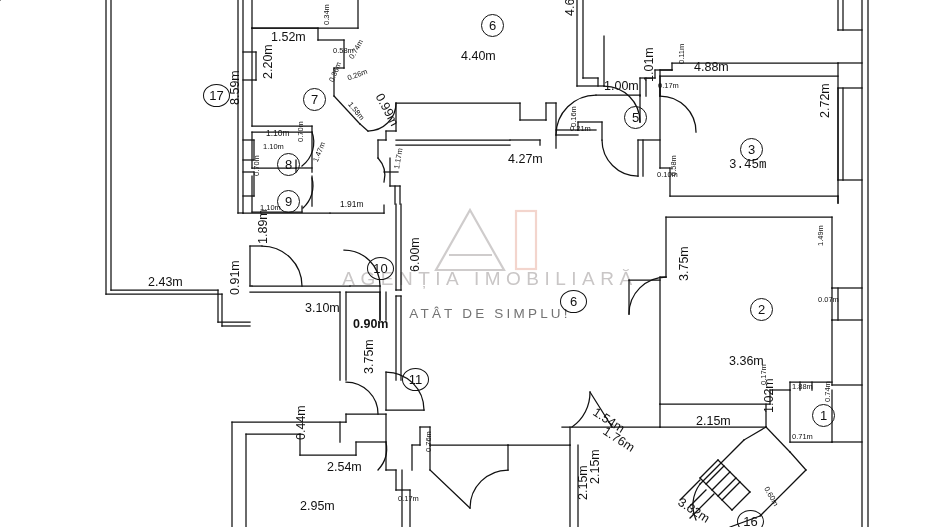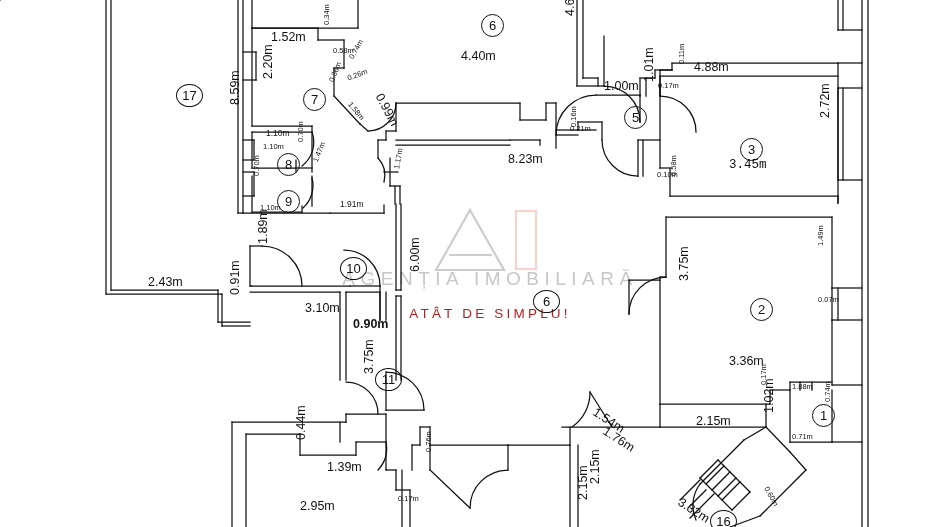--- a/index.html
+++ b/index.html
@@ -14,39 +14,39 @@
   
   .wm{position:absolute;pointer-events:none;user-select:none;}
   #wm-logo{left:432px;top:208px;width:110px;height:68px;}
   #wm-line1{
     left:330px;top:268px;width:320px;
     font-size:19px;letter-spacing:5.5px;color:#c9c6c6;
     text-align:center;white-space:nowrap;font-family:"Liberation Sans",sans-serif;
   }
   #wm-line2{
     left:330px;top:306px;width:320px;
-    font-size:13.5px;letter-spacing:3.2px;color:#b91c1c;
+    font-size:13.5px;letter-spacing:3.2px;color:#737373;
     text-align:center;white-space:nowrap;font-family:"Liberation Sans",sans-serif;
   }
   
   .dim,.roomnum{
     position:absolute;color:#111111;white-space:nowrap;
     font-family:"Liberation Sans",sans-serif;
     transform-origin:0 0;
   }
   .dim{font-size:12.5px;}
   .dim.sm{font-size:8.5px;}
   .dim.xs{font-size:7.5px;}
   .roomnum{
     font-size:13px;line-height:1;
     width:21px;height:21px;border:1.15px solid #111;border-radius:50%;
     display:flex;align-items:center;justify-content:center;
     background:transparent;
   }
-  .roomnum.wide{width:25px;height:21px;border-radius:50%;}
+  .roomnum.wide{width:25px;height:21px;border-radius:50%;margin-left:27px;}
 </style>
 </head>
 <body>
 
 <div id="plan-root">
 
   <svg class="wm" id="wm-logo" viewBox="0 0 110 68" xmlns="http://www.w3.org/2000/svg">
     <path d="M38 2 L72 62 L4 62 Z" fill="none" stroke="#cfcccc" stroke-width="2.2"></path>
     <line x1="17" y1="47" x2="60" y2="47" stroke="#cfcccc" stroke-width="2.2"></line>
     <rect x="84" y="3" width="20" height="58" fill="none" stroke="#f3d5cd" stroke-width="2.2"></rect>
@@ -344,38 +344,38 @@
       <div class="dim xs" style="left: 392px; top: 168px; transform: rotate(-80deg);">1.17m</div>
       <div class="dim" style="left: 461px; top: 49px;">4.40m</div>
       <div class="dim" style="left: 563px; top: 16px; transform: rotate(-90deg);">4.68m</div>
       <div class="dim" style="left: 694px; top: 60px;">4.88m</div>
       <div class="dim" style="left: 604px; top: 79px;">1.00m</div>
       <div class="dim" style="left: 642px; top: 82px; transform: rotate(-90deg);">1.01m</div>
       <div class="dim xs" style="left: 658px; top: 81px;">0.17m</div>
       <div class="dim xs" style="left: 677px; top: 64px; transform: rotate(-90deg);">0.11m</div>
       <div class="dim xs" style="left: 570px; top: 124px;">0.21m</div>
       <div class="dim xs" style="left: 569px; top: 127px; transform: rotate(-90deg);">0.16m</div>
-      <div class="dim" style="left: 508px; top: 152px;">8.23m</div>
+      <div class="dim" style="left: 508px; top: 152px;">4.27m</div>
       <div class="dim xs" style="left: 657px; top: 170px;">0.10m</div>
       <div class="dim xs" style="left: 669px; top: 176px; transform: rotate(-90deg);">0.58m</div>
       <div class="dim" style="left: 729px; top: 158px; font-family: Liberation Mono, monospace;">3.45m</div>
       <div class="dim" style="left: 818px; top: 118px; transform: rotate(-90deg);">2.72m</div>
       <div class="dim xs" style="left: 816px; top: 246px; transform: rotate(-90deg);">1.49m</div>
       <div class="dim xs" style="left: 818px; top: 295px;">0.07m</div>
       <div class="dim" style="left: 729px; top: 354px;">3.36m</div>
       <div class="dim" style="left: 677px; top: 281px; transform: rotate(-90deg);">3.75m</div>
       <div class="dim" style="left: 408px; top: 272px; transform: rotate(-90deg);">6.00m</div>
       <div class="dim" style="left: 148px; top: 275px;">2.43m</div>
       <div class="dim" style="left: 228px; top: 295px; transform: rotate(-90deg);">0.91m</div>
       <div class="dim" style="left: 256px; top: 244px; transform: rotate(-90deg);">1.89m</div>
       <div class="dim" style="left: 305px; top: 301px; text-align: center;">3.10m</div>
       <div class="dim" style="left: 353px; top: 317px; font-weight: bold;">0.90m</div>
       <div class="dim" style="left: 362px; top: 374px; transform: rotate(-90deg);">3.75m</div>
       <div class="dim" style="left: 294px; top: 440px; transform: rotate(-90deg);">0.44m</div>
-      <div class="dim" style="left: 327px; top: 460px;">1.39m</div>
+      <div class="dim" style="left: 327px; top: 460px;">2.54m</div>
       <div class="dim" style="left: 300px; top: 499px;">2.95m</div>
       <div class="dim xs" style="left: 424px; top: 452px; transform: rotate(-90deg);">0.76m</div>
       <div class="dim xs" style="left: 398px; top: 494px;">0.17m</div>
       <div class="dim" style="left: 588px; top: 484px; transform: rotate(-90deg);">2.15m</div>
       <div class="dim" style="left: 598px; top: 405px; transform: rotate(33deg);">1.54m</div>
       <div class="dim" style="left: 608px; top: 424px; transform: rotate(33deg);">1.76m</div>
       <div class="dim" style="left: 696px; top: 414px;">2.15m</div>
       <div class="dim" style="left: 762px; top: 413px; transform: rotate(-90deg);">1.02m</div>
       <div class="dim xs" style="left: 759px; top: 385px; transform: rotate(-90deg);">0.17m</div>
       <div class="dim xs" style="left: 792px; top: 382px;">1.88m</div>

